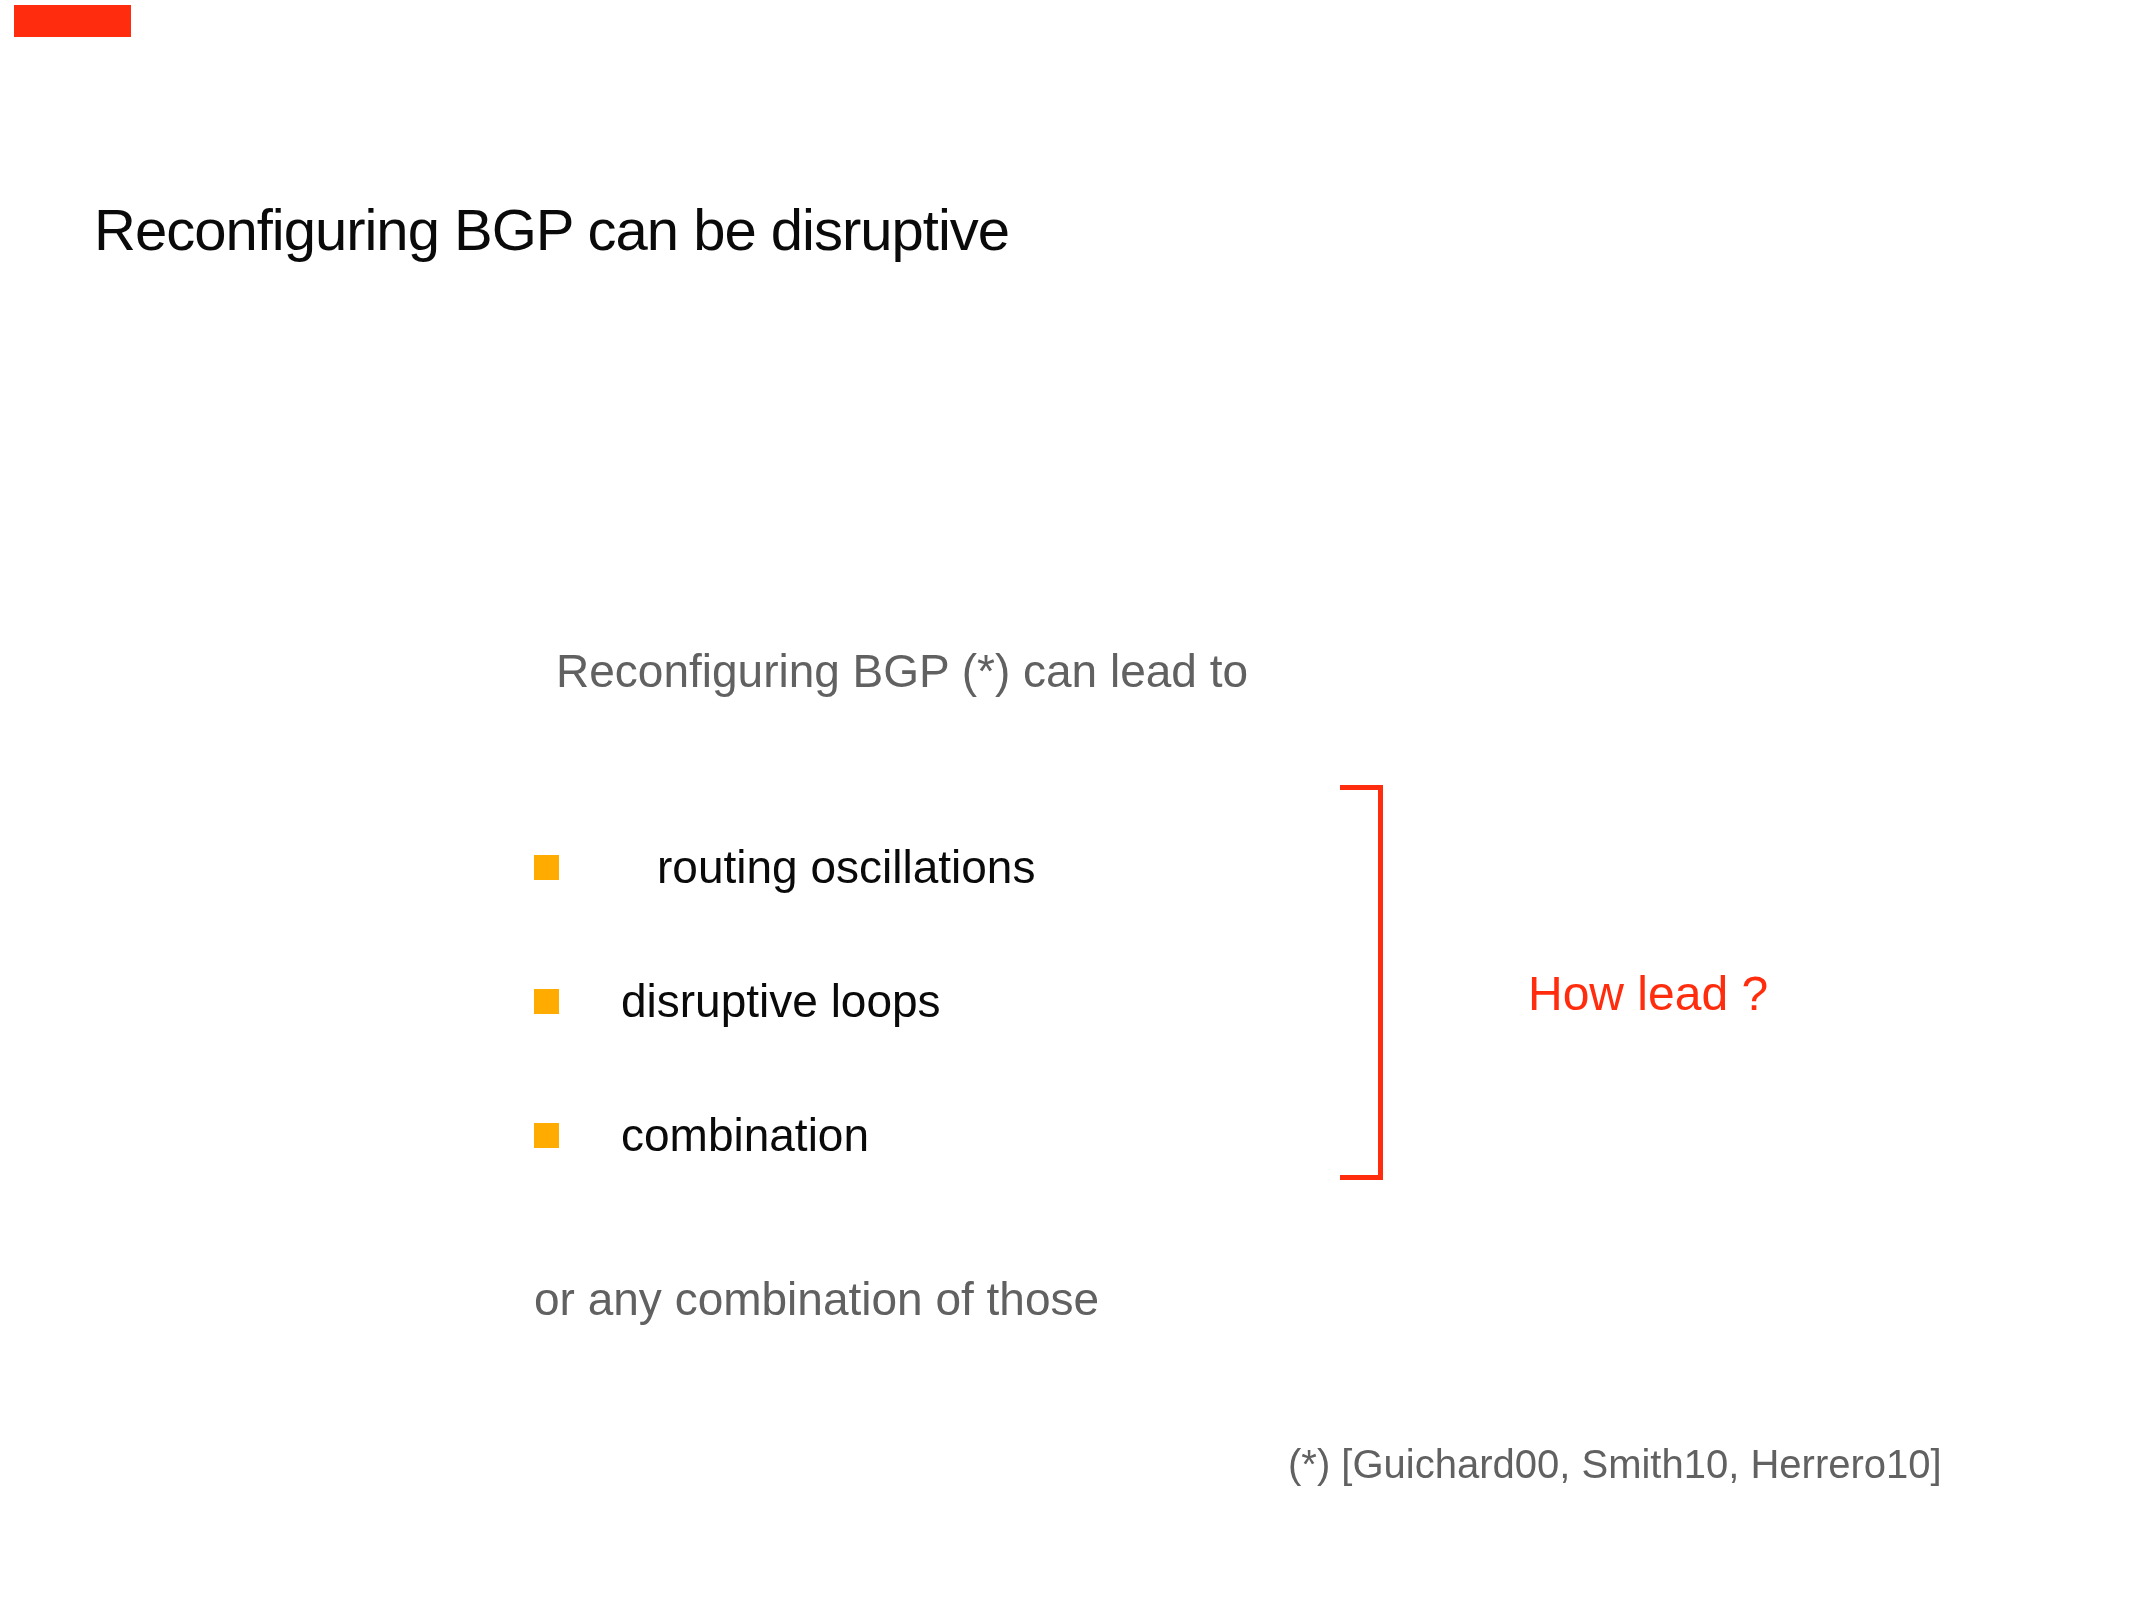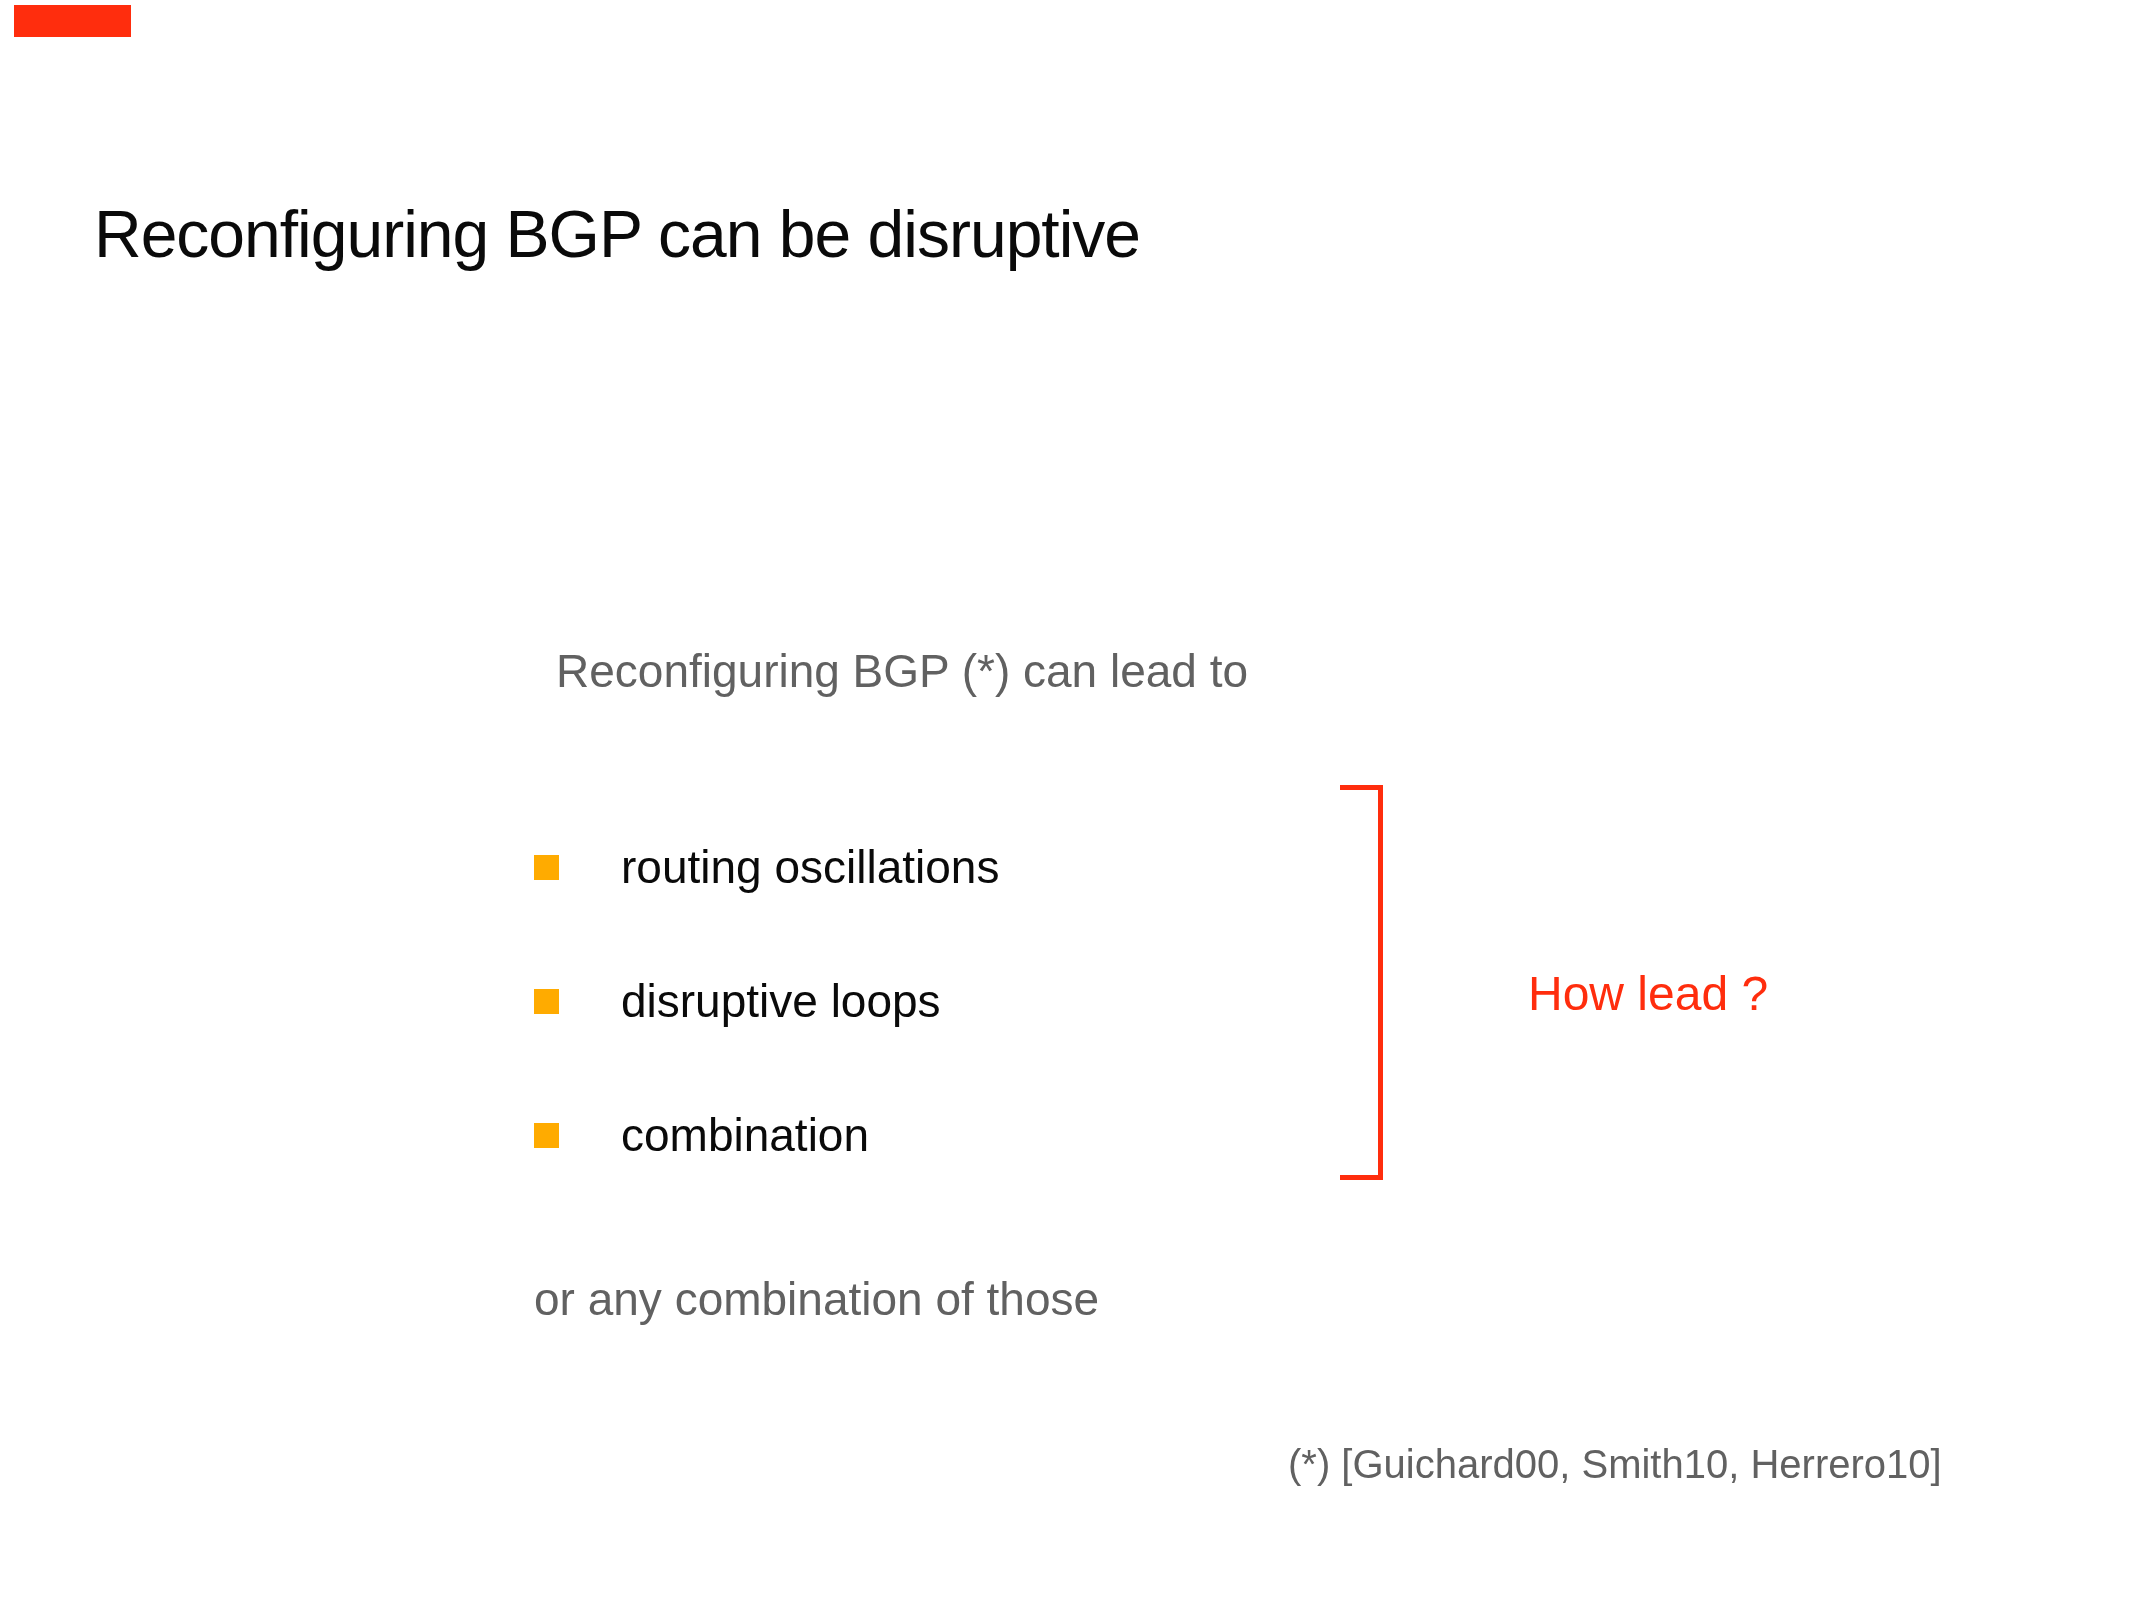--- a/index.html
+++ b/index.html
@@ -21,21 +21,21 @@
     top: 5px;
     width: 117px;
     height: 32px;
     background: var(--accent-red, #ff2d0d);
   }
   .title {
     position: absolute;
     left: 94px;
     top: 196px;
     margin: 0;
-    font-size: 66px;
+    font-size: 58px;
     font-weight: 400;
     letter-spacing: -1px;
     color: var(--text-black, #0a0a0a);
     white-space: nowrap;
   }
   .lead {
     position: absolute;
     left: 540px;
     top: 628px;
     margin: 16px;
@@ -49,21 +49,21 @@
     top: 0;
   }
   .bullet-row {
     position: absolute;
     left: 0;
     height: 58px;
     display: flex;
     align-items: center;
     white-space: nowrap;
   }
-  .bullet-row.row-0 { top: 838px; }
+  .bullet-row.row-0 { top: 838px; gap: 36px; }
   .bullet-row.row-1 { top: 972px; }
   .bullet-row.row-2 { top: 1106px; }
   .marker {
     display: inline-block;
     width: 25px;
     height: 25px;
     background: var(--bullet-orange, #ffab00);
     margin-right: 62px;
     flex: 0 0 auto;
   }

